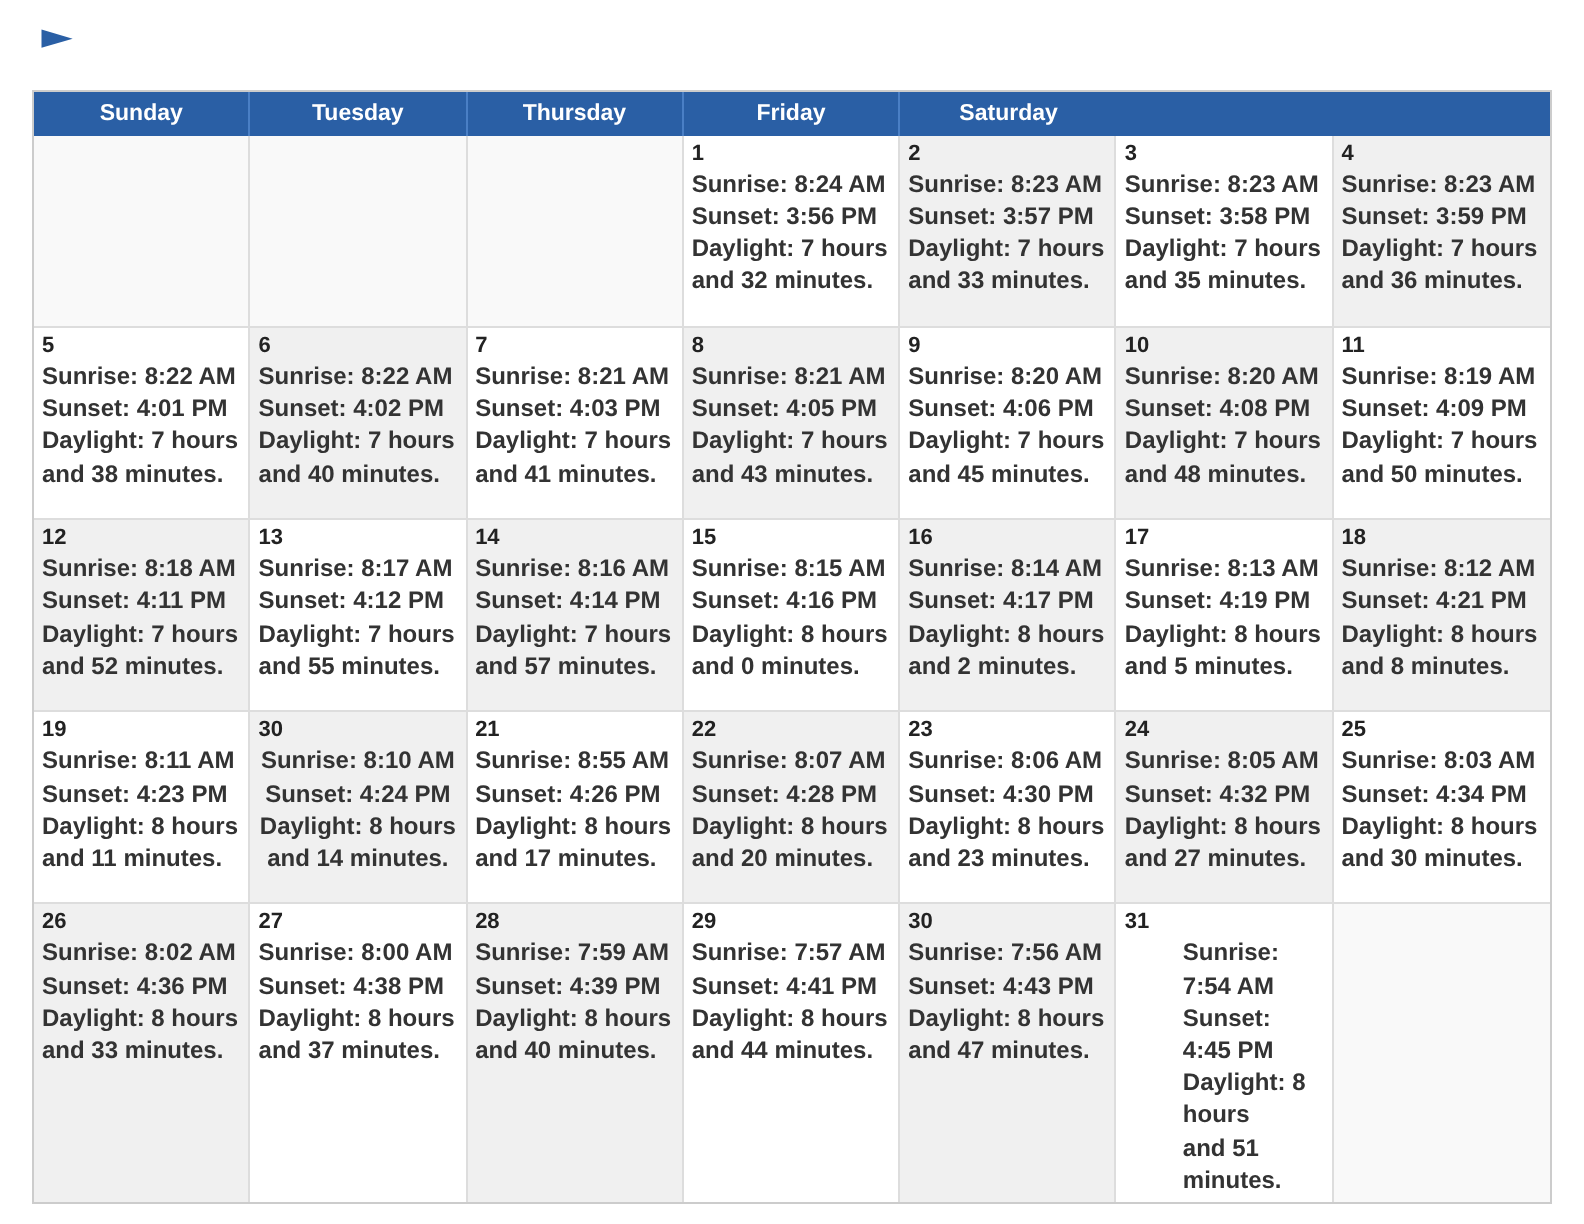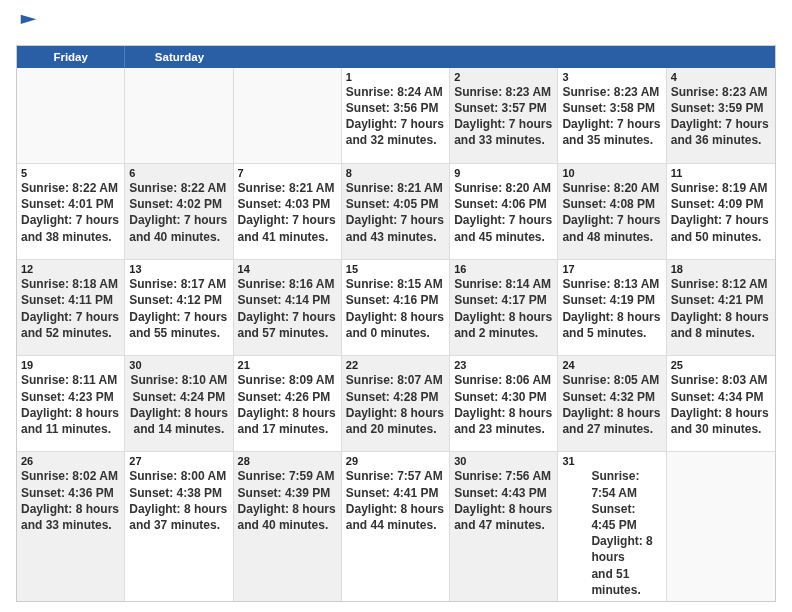--- a/index.html
+++ b/index.html
@@ -127,20 +127,23 @@
       </div>
     </div>
     <div class="title-block">
       <h1></h1>
       <h2></h2>
     </div>
   </div>
 
   <div class="calendar">
     <div class="cal-header">
+    <div class="cal-header-cell">Sunday</div>
+        <div class="cal-header-cell">Tuesday</div>
+        <div class="cal-header-cell">Thursday</div>
         <div class="cal-header-cell">Friday</div>
         <div class="cal-header-cell">Saturday</div>
       </div>
     <div class="cal-body">
     <div class="cal-row">
           <div class="cal-cell empty"></div>
           <div class="cal-cell empty"></div>
           <div class="cal-cell empty"></div>
           <div class="cal-cell">
             <div class="day-num">1</div>
@@ -283,21 +286,21 @@
           </div>
           <div class="cal-cell shaded">
             <div class="day-num">30</div>
             <div class="cell-text" style="white-space: pre-line; text-align: center;">Sunrise: 8:10 AM
 Sunset: 4:24 PM
 Daylight: 8 hours
 and 14 minutes.</div>
           </div>
           <div class="cal-cell">
             <div class="day-num">21</div>
-            <div class="cell-text" style="white-space: pre-line;">Sunrise: 8:09 AM
+            <div class="cell-text" style="white-space: pre-line;">Sunrise: 8:55 AM
 Sunset: 4:26 PM
 Daylight: 8 hours
 and 17 minutes.</div>
           </div>
           <div class="cal-cell shaded">
             <div class="day-num">22</div>
             <div class="cell-text" style="white-space: pre-line;">Sunrise: 8:07 AM
 Sunset: 4:28 PM
 Daylight: 8 hours
 and 20 minutes.</div>

